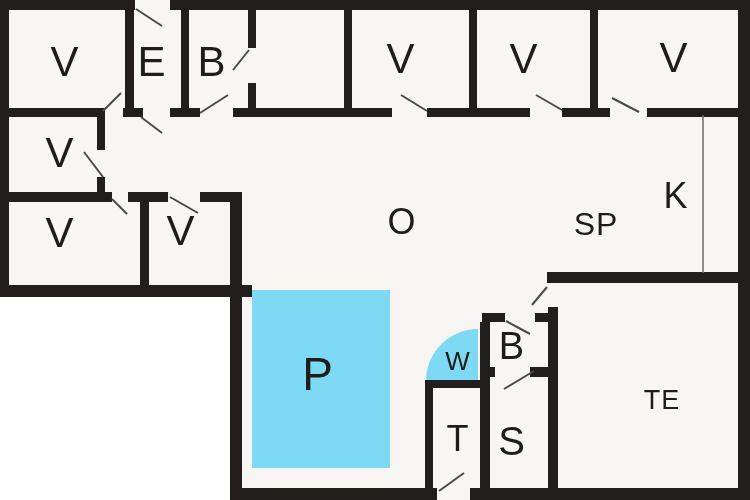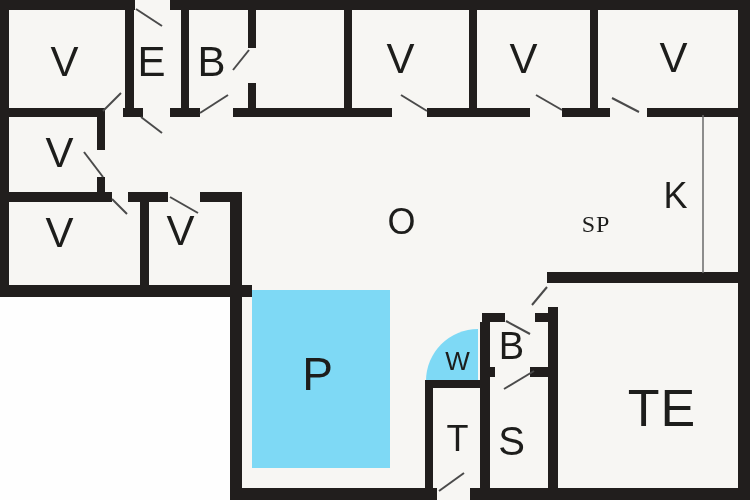--- a/index.html
+++ b/index.html
@@ -102,22 +102,22 @@
   <span class="lbl" style="left:65px;top:62px;">V</span>
   <span class="lbl" style="left:152px;top:62px;">E</span>
   <span class="lbl" style="left:212px;top:62px;">B</span>
   <span class="lbl" style="left:401px;top:59px;">V</span>
   <span class="lbl" style="left:524px;top:59px;">V</span>
   <span class="lbl" style="left:674px;top:58px;">V</span>
   <span class="lbl" style="left:60px;top:153px;">V</span>
   <span class="lbl" style="left:60px;top:233px;">V</span>
   <span class="lbl" style="left:181px;top:231px;">V</span>
   <span class="lbl" style="left:402px;top:222px;font-size:36px;">O</span>
-  <span class="lbl" style="left:596px;top:224px;font-size:24px;font-family:Liberation Serif, serif;">SP</span>
+  <span class="lbl" style="left:596px;top:224px;font-size:32px;">SP</span>
   <span class="lbl" style="left:676px;top:196px;font-size:36px;">K</span>
-  <span class="lbl" style="left:662px;top:400px;font-size:52px;margin-top:8px;">TE</span>
+  <span class="lbl" style="left:662px;top:400px;font-size:27px;">TE</span>
   <span class="lbl" style="left:318px;top:374px;font-size:46px;">P</span>
   <span class="lbl" style="left:458px;top:361px;font-size:26px;">W</span>
   <span class="lbl" style="left:512px;top:346px;font-size:38px;">B</span>
   <span class="lbl" style="left:512px;top:441px;font-size:40px;">S</span>
   <span class="lbl" style="left:458px;top:439px;font-size:36px;">T</span>
 
 </div>
 
 </body></html>

